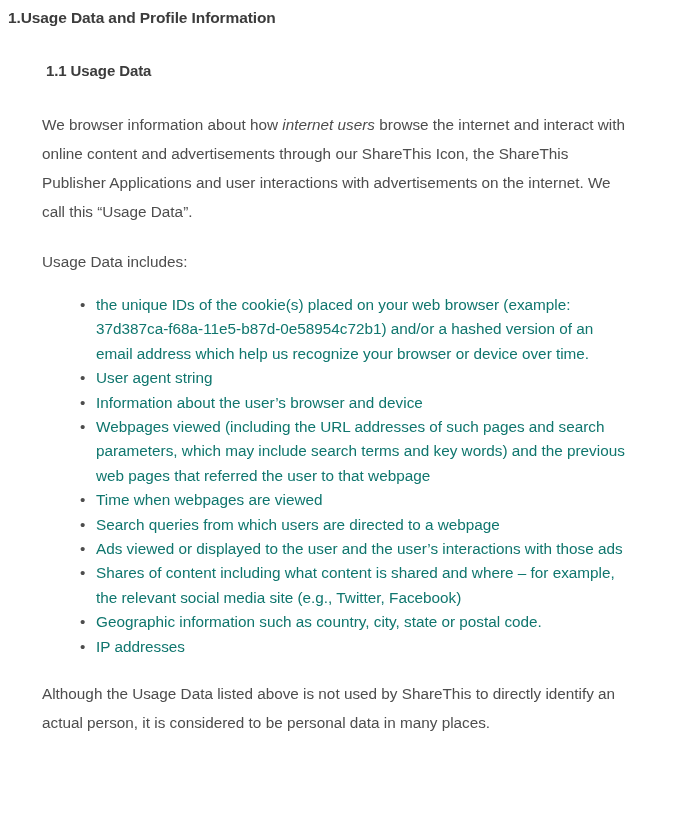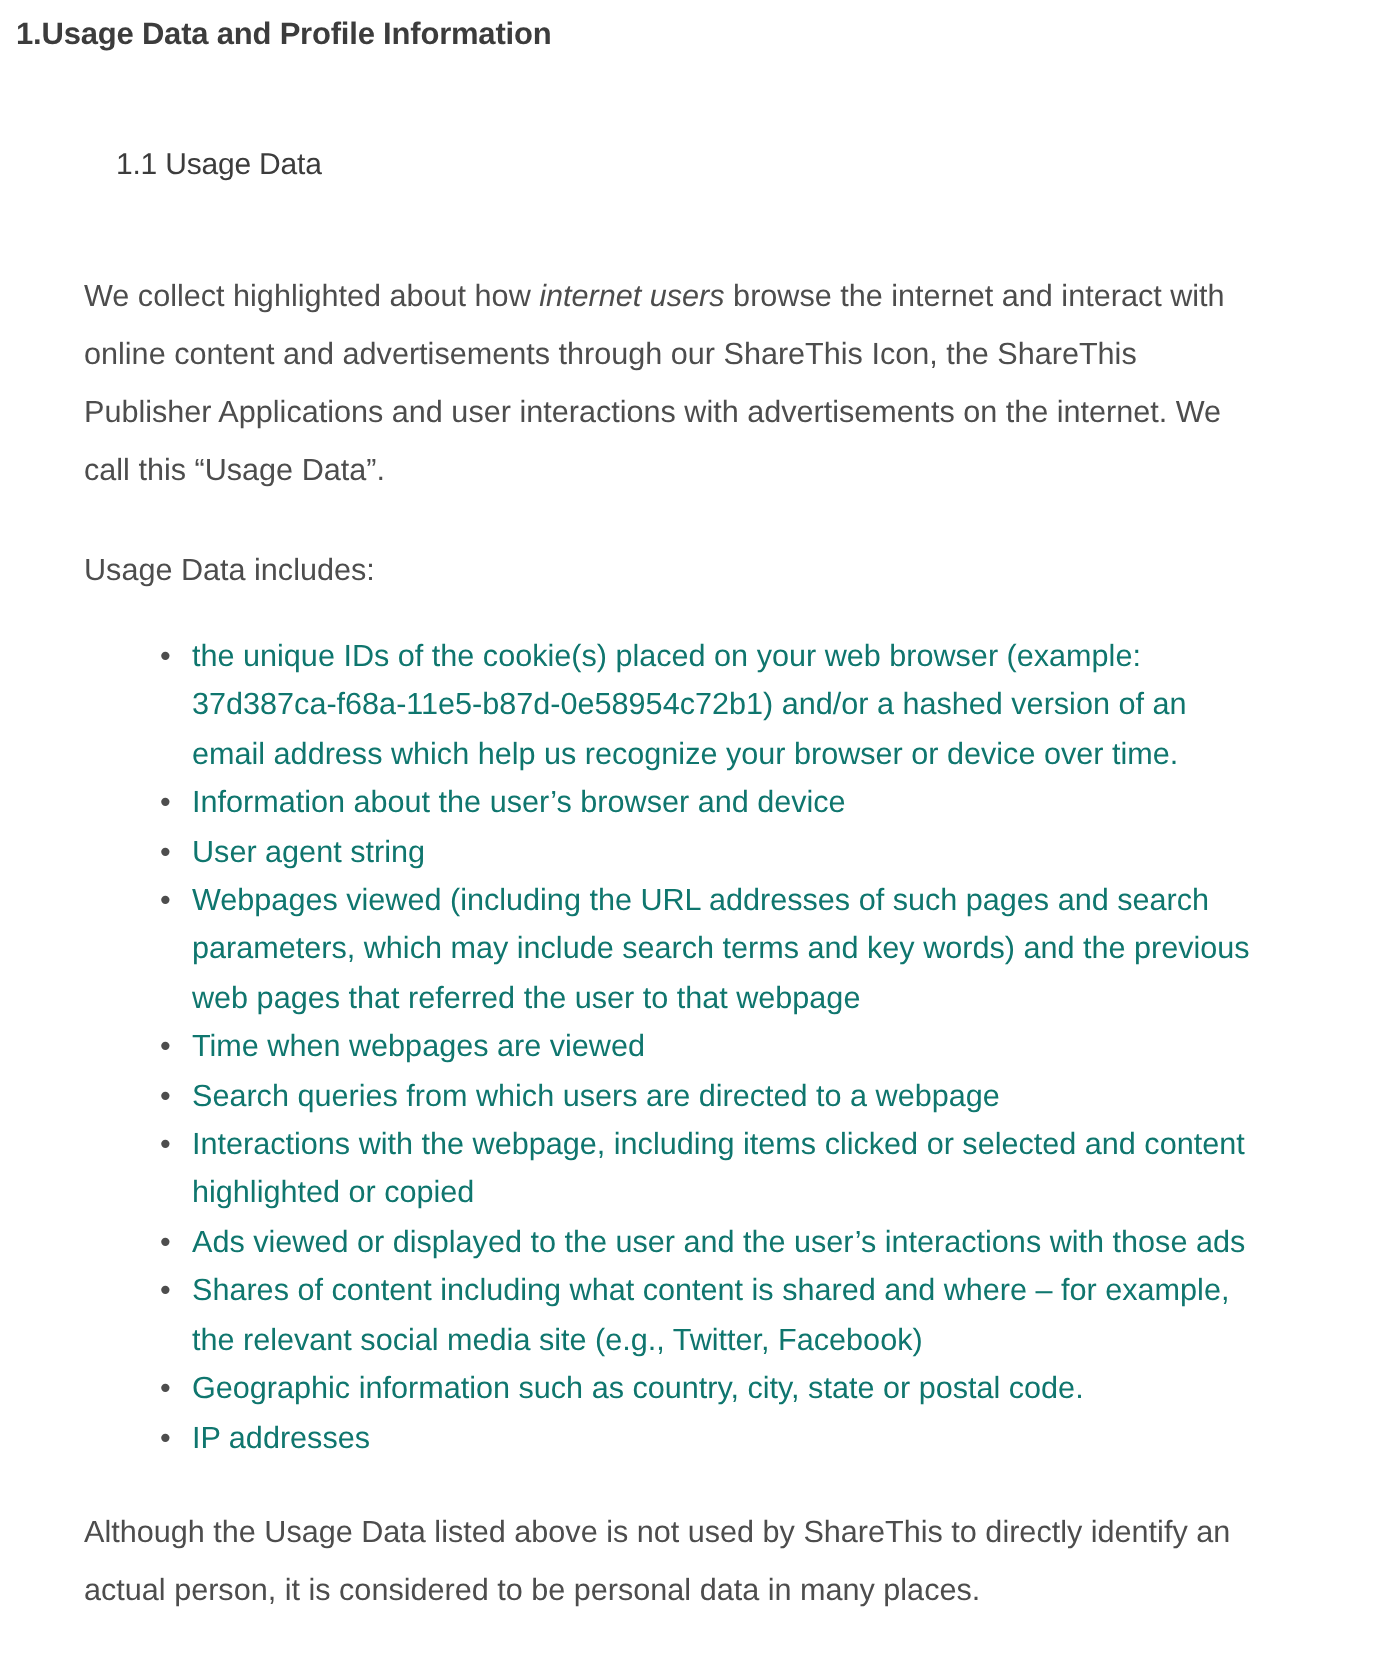--- a/index.html
+++ b/index.html
@@ -25,23 +25,23 @@
   .h1 {
     font-size: 15.5px;
     font-weight: bold;
     color: #3c3c3c;
     margin: 0;
     padding: 9px 0 0 8px;
     letter-spacing: -0.1px;
   }
   .h2 {
     font-size: 15px;
-    font-weight: normal;
+    font-weight: bold;
     color: #3c3c3c;
-    margin: 16px;
+    margin: 4px;
     padding: 31px 16px 0 42px;
     letter-spacing: -0.1px;
   }
   .para {
     font-size: 15.3px;
     line-height: 29px;
     color: #4d4d4d;
     margin: 0;
     padding: 0 10px 0 42px;
   }
@@ -81,32 +81,31 @@
 </style>
 </head>
 <body>
 
 <div class="page">
 
   <h1 class="h1">1.Usage Data and Profile Information</h1>
 
   <h2 class="h2">1.1 Usage Data</h2>
 
-  <p class="para para-intro"><span>We collect highlighted about how </span><em>internet users</em><span> browse the internet and interact with online content and advertisements through our ShareThis Icon, the ShareThis Publisher Applications and user interactions with advertisements on the internet. We call this “Usage Data”.</span></p>
+  <p class="para para-intro"><span>We browser information about how </span><em>internet users</em><span> browse the internet and interact with online content and advertisements through our ShareThis Icon, the ShareThis Publisher Applications and user interactions with advertisements on the internet. We call this “Usage Data”.</span></p>
 
   <p class="para para-includes">Usage Data includes:</p>
 
   <ul class="bullets">
     <li>the unique IDs of the cookie(s) placed on your web browser (example: 37d387ca-f68a-11e5-b87d-0e58954c72b1) and/or a hashed version of an email address which help us recognize your browser or device over time.</li>
+    <li>User agent string</li>
     <li>Information about the user’s browser and device</li>
-    <li>User agent string</li>
     <li>Webpages viewed (including the URL addresses of such pages and search parameters, which may include search terms and key words) and the previous web pages that referred the user to that webpage</li>
     <li>Time when webpages are viewed</li>
     <li>Search queries from which users are directed to a webpage</li>
-    <li>Interactions with the webpage, including items clicked or selected and content highlighted or copied</li>
     <li>Ads viewed or displayed to the user and the user’s interactions with those ads</li>
     <li>Shares of content including what content is shared and where – for example, the relevant social media site (e.g., Twitter, Facebook)</li>
     <li>Geographic information such as country, city, state or postal code.</li>
     <li>IP addresses</li>
   </ul>
 
   <p class="para para-closing">Although the Usage Data listed above is not used by ShareThis to directly identify an actual person, it is considered to be personal data in many places.</p>
 
 </div>
 

